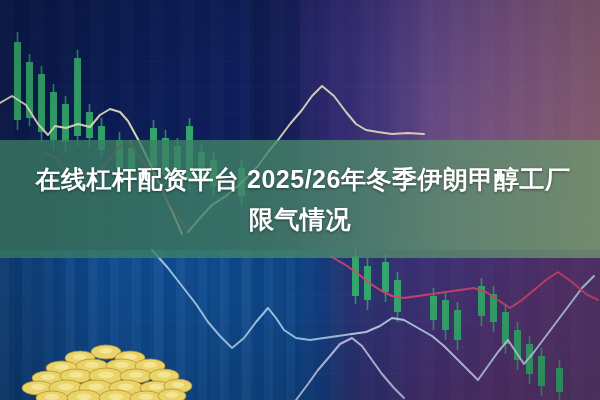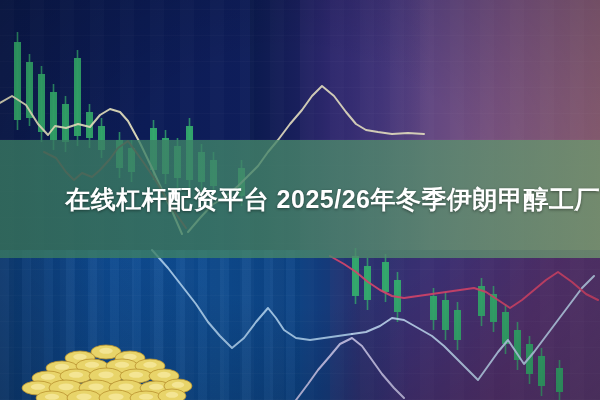--- a/index.html
+++ b/index.html
@@ -104,21 +104,21 @@
     top: 140px;
     width: 600px;
     height: 118px;
     background: linear-gradient(90deg,
       rgba(56,120,96,0.80) 0%,
       rgba(62,130,104,0.80) 35%,
       rgba(86,140,108,0.80) 70%,
       rgba(110,150,110,0.80) 100%);
     display: flex;
     flex-direction: column;
-    align-items: flex-end;
+    align-items: center;
     justify-content: center;
   }
   .title-line {
     color: #ffffff;
     font-size: 25px;
     font-weight: bold;
     line-height: 40px;
     letter-spacing: .5px;
     text-shadow: 0 1px 3px rgba(0,0,0,.45);
     white-space: nowrap;
@@ -266,15 +266,16 @@
         <ellipse cx="98" cy="58.8" rx="7.65" ry="3.36" fill="#fdf3b6" opacity="0.55"></ellipse>
         <ellipse cx="128" cy="60" rx="16" ry="7" fill="#e8d469" stroke="#b9922f" stroke-width="0.8"></ellipse>
         <ellipse cx="128" cy="58.8" rx="7.2" ry="2.94" fill="#fdf3b6" opacity="0.55"></ellipse>
         <ellipse cx="154" cy="58" rx="14" ry="7" fill="#e8d469" stroke="#b9922f" stroke-width="0.8"></ellipse>
         <ellipse cx="154" cy="56.8" rx="6.3" ry="2.94" fill="#fdf3b6" opacity="0.55"></ellipse>
       </svg>
   </div>
 
   <div id="title-band">
     <div class="title-line" id="title-line-1">在线杠杆配资平台 2025/26年冬季伊朗甲醇工厂</div>
+    <div class="title-line" id="title-line-2">限气情况</div>
   </div>
 
 </div>
 
 </body></html>

